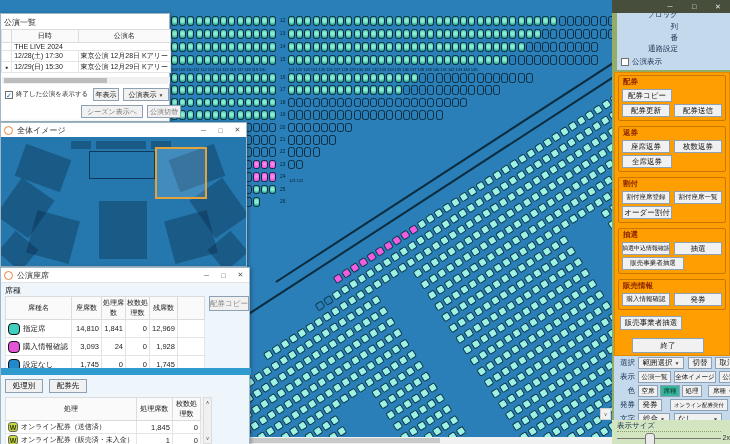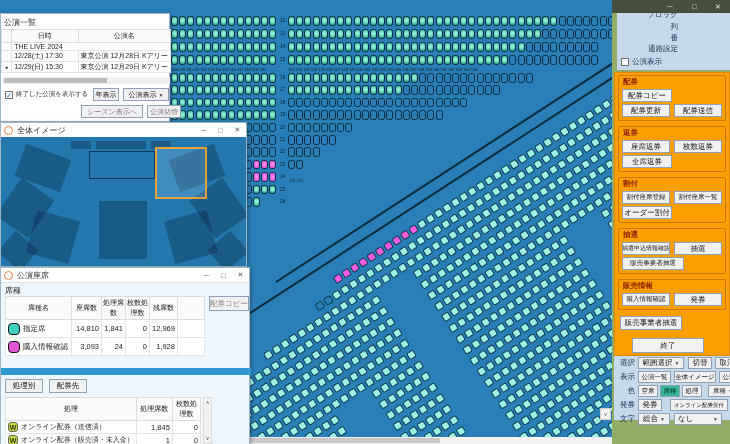--- a/index.html
+++ b/index.html
@@ -1284,20 +1284,33 @@
                 <span class="chip" style="background: rgb(226, 84, 216);"></span>
                 <span>購入情報確認</span>
               </div>
             </td>
             <td class="num">3,093</td>
             <td class="num">24</td>
             <td class="num">0</td>
             <td class="num">1,928</td>
             <td class="num"></td>
           </tr>
+          <tr style="height: 18px;">
+            <td>
+              <div style="display:flex;align-items:center;gap:3px;">
+                <span class="chip" style="background: rgb(34, 136, 204);"></span>
+                <span>設定なし</span>
+              </div>
+            </td>
+            <td class="num">1,745</td>
+            <td class="num">0</td>
+            <td class="num">0</td>
+            <td class="num">1,745</td>
+            <td class="num"></td>
+          </tr>
         </tbody>
     </table>
     <div class="btn abs" style="left:208px;top:28px;width:40px;height:15px;color:#888;">配券コピー</div>
     <div class="abs" style="left:0;top:100px;width:250px;height:7px;background:#2e9ace;"></div>
     <div class="btn abs" style="left:4px;top:111px;width:38px;height:14px;">処理別</div>
     <div class="btn abs" style="left:48px;top:111px;width:38px;height:14px;">配券先</div>
     <table class="inner-table abs" style="left:4px;top:129px;width:196px;">
       <colgroup>
           <col style="width:110px">
           <col style="width:36px">
@@ -1450,14 +1463,21 @@
       <div class="btn" style="width:32px;height:12px;">
         <span>総合</span>
           <span class="arrow">▼</span>
       </div>
       <div class="btn" style="width:48px;height:12px;margin-left:4px;justify-content:space-between;padding:0 3px;">
         <span>なし</span>
           <span class="arrow">▼</span>
       </div>
     </div>
 
+    <div id="size-section">
+      <div class="rp-label" style="position:absolute;left:5px;top:1px;text-align:left;">表示サイズ</div>
+      <div id="slider-ticks"></div>
+      <div id="slider-track"></div>
+      <div id="slider-handle"></div>
+      <div id="size-value">2x</div>
+    </div>
   </div>
 </div>
 
 </body></html>

